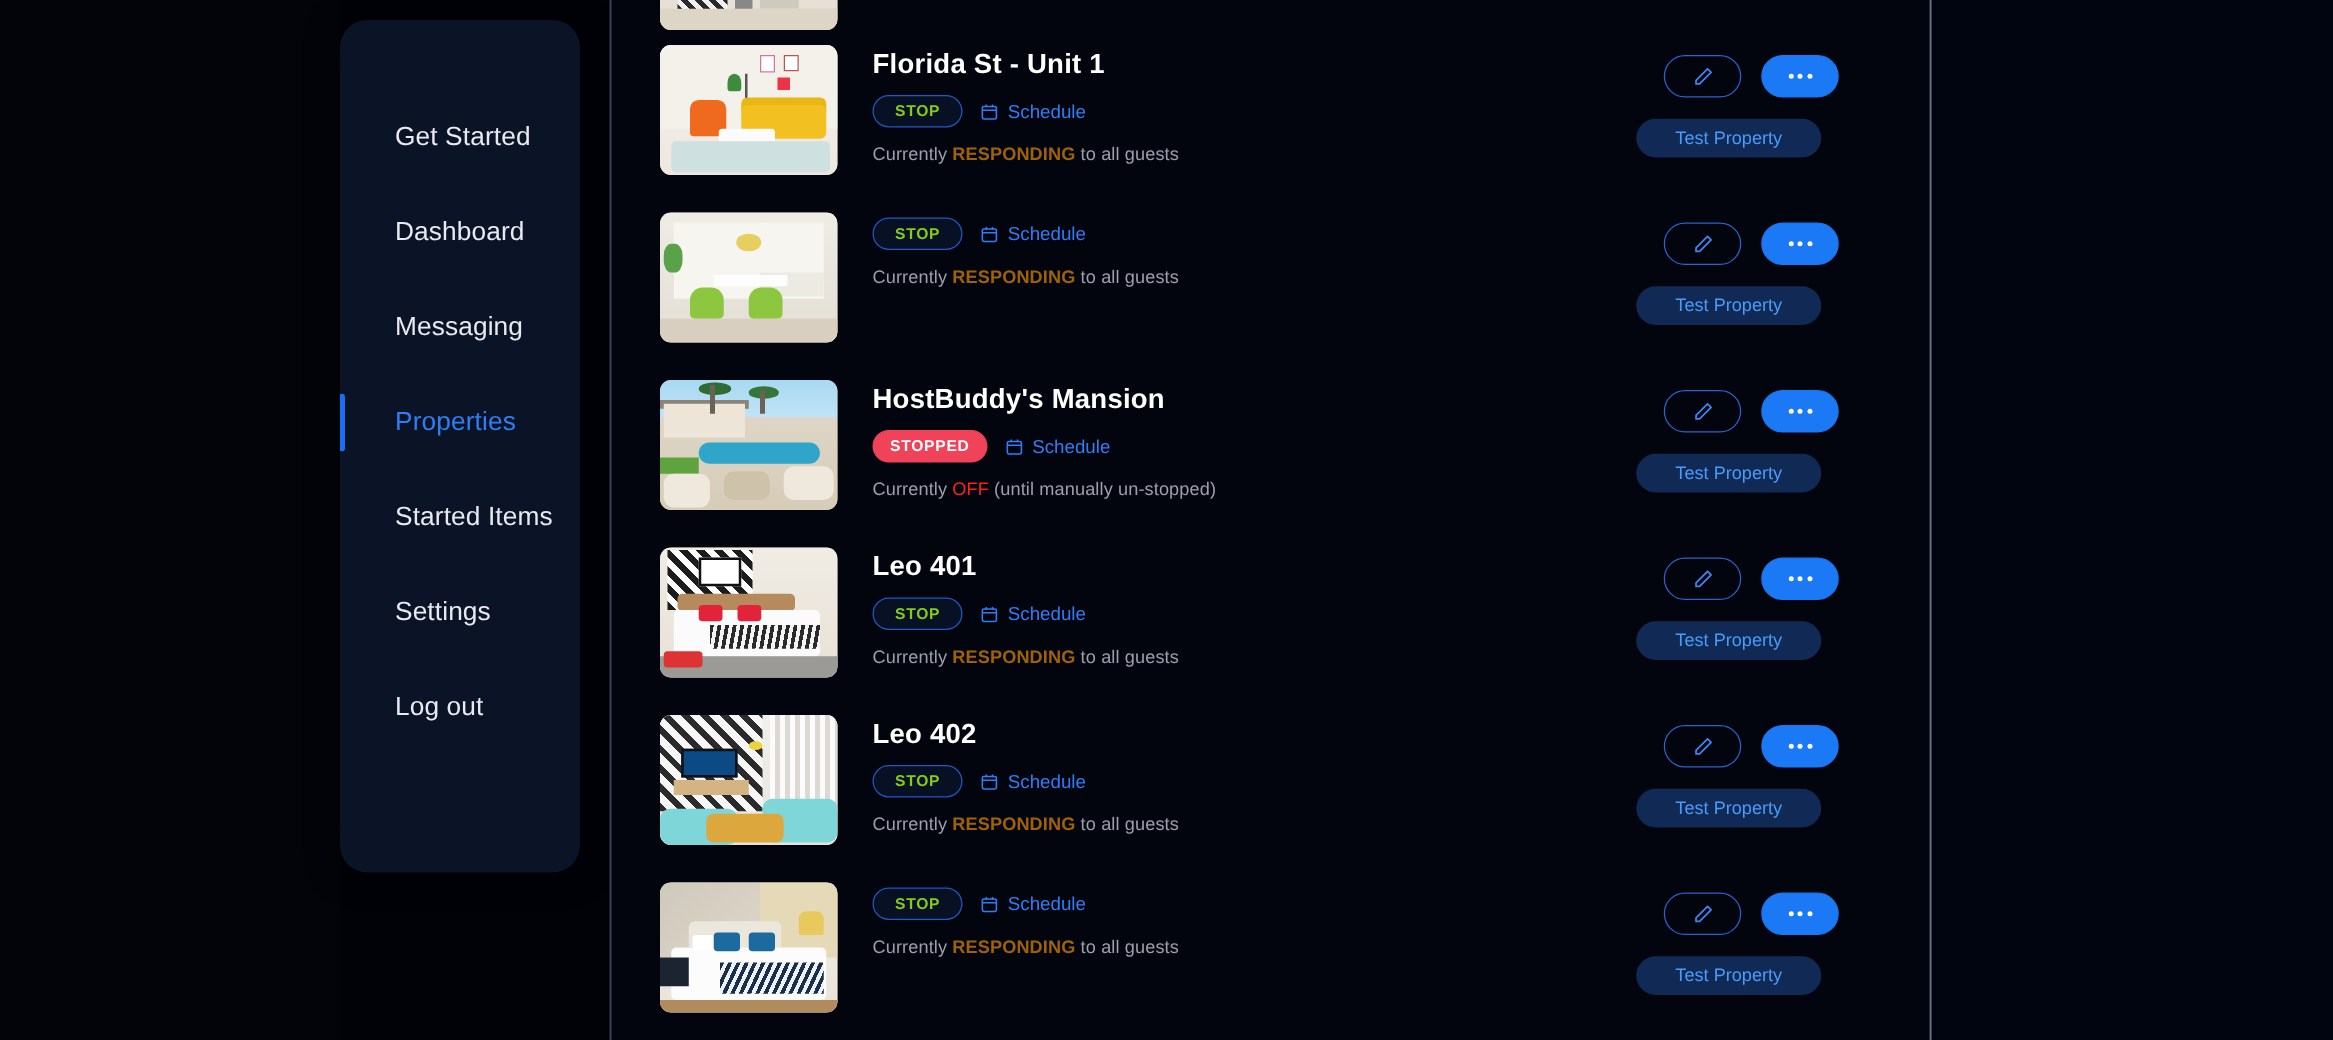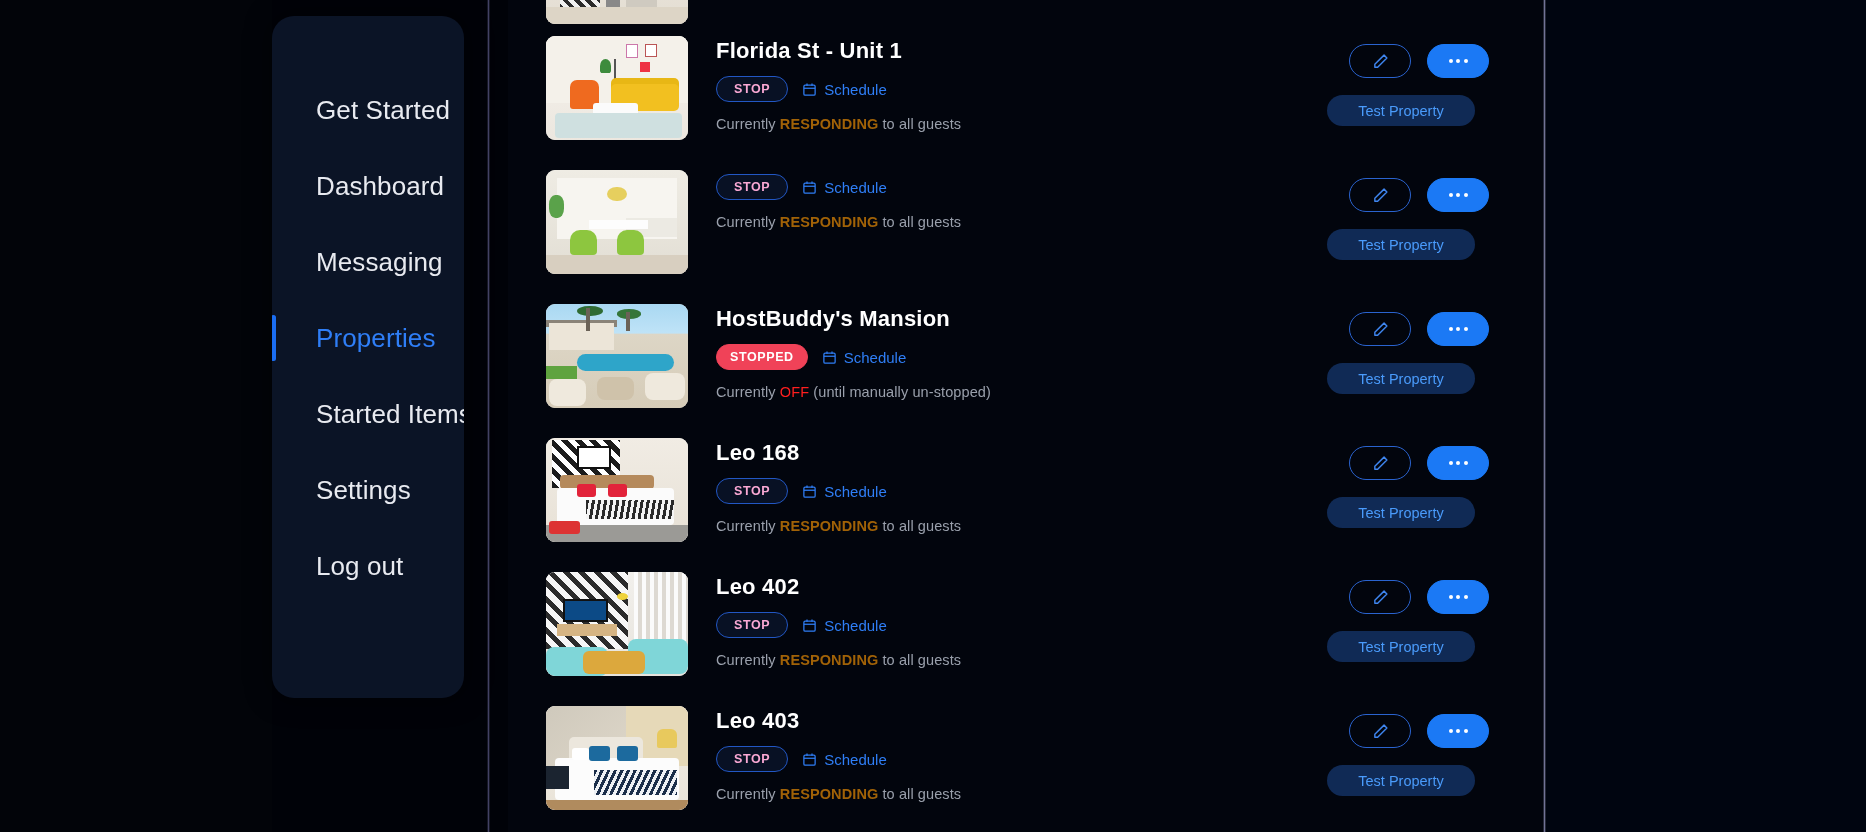--- a/index.html
+++ b/index.html
@@ -28,21 +28,21 @@
   }
   .nav-list { position: relative; padding-top: 56px; }
   .nav-item {
     position: relative;
     height: 76px;
     display: flex; align-items: center;
     padding-left: 44px;
     cursor: pointer;
   }
   .nav-label {
-    font-size: 26px;
+    font-size: 21px;
     color: #e8eaf0;
     letter-spacing: 0.1px;
     white-space: nowrap;
   }
   .nav-item.active .nav-label { color: #2f7ef6; }
   .nav-item.active .active-bar {
     position: absolute; left: -1px; top: 50%;
     transform: translateY(-50%);
     width: 5px; height: 46px;
     background: #1b6ef3;
@@ -56,21 +56,21 @@
     position: absolute; left: 487px; top: 0; width: 3px; height: 832px;
     background: linear-gradient(to right, rgba(90,90,150,0.0), rgba(120,118,175,0.55), rgba(90,90,150,0.0));
   }
   .divider-right {
     position: absolute; left: 1543px; top: 0; width: 3px; height: 832px;
     background: linear-gradient(to right, rgba(120,125,175,0.0), rgba(150,152,195,0.75), rgba(120,125,175,0.0));
   }
 
   
   .main {
-    position: absolute; left: 508px; top: 0;
+    position: absolute; left: 490px; top: 0;
     width: 1053px; height: 832px;
     background: #02050d;
     overflow: hidden;
   }
   .right-pane {
     position: absolute; left: 1546px; top: 0; width: 320px; height: 832px;
     background: #000510;
   }
 
   
@@ -106,21 +106,21 @@
   .badge {
     display: inline-flex; align-items: center; justify-content: center;
     height: 26px; padding: 0 17px;
     border-radius: 14px;
     font-size: 12.5px; font-weight: bold;
     letter-spacing: 0.6px;
   }
   .badge.stop {
     background: rgba(20,40,80,0.35);
     border: 1.5px solid #2257c4;
-    color: #f9a8d4;
+    color: #84cc16;
   }
   .badge.stopped {
     background: #f04258;
     border: 1.5px solid #f04258;
     color: #ffffff;
     padding: 0 13px;
   }
 
   .sched {
     display: inline-flex; align-items: center; gap: 7px;
@@ -471,21 +471,21 @@
               <i class="hb"></i>
               <i class="bed"></i>
               <i class="p1"></i>
               <i class="p2"></i>
               <i class="throw"></i>
               <i class="floorb"></i>
               <i class="redb"></i>
             </div>
           </div>
           <div class="info">
-            <div class="prop-title">Leo 168</div>
+            <div class="prop-title">Leo 401</div>
             <div class="badge-line">
               <span class="badge stop">STOP</span>
               <span class="sched">
                 <span>
                   <svg class="cal-icon" viewBox="0 0 24 24" fill="none" stroke="#2f7ef6" stroke-width="2">
                     <rect x="3" y="5" width="18" height="16" rx="2"></rect>
                     <line x1="3" y1="10" x2="21" y2="10"></line>
                     <line x1="8" y1="2.5" x2="8" y2="6"></line>
                     <line x1="16" y1="2.5" x2="16" y2="6"></line>
                   </svg>
@@ -576,21 +576,20 @@
               <i class="bedb"></i>
               <i class="wp1"></i>
               <i class="pb1"></i>
               <i class="pb2"></i>
               <i class="throwb"></i>
               <i class="nst"></i>
               <i class="floorw"></i>
             </div>
           </div>
           <div class="info">
-            <div class="prop-title">Leo 403</div>
             <div class="badge-line">
               <span class="badge stop">STOP</span>
               <span class="sched">
                 <span>
                   <svg class="cal-icon" viewBox="0 0 24 24" fill="none" stroke="#2f7ef6" stroke-width="2">
                     <rect x="3" y="5" width="18" height="16" rx="2"></rect>
                     <line x1="3" y1="10" x2="21" y2="10"></line>
                     <line x1="8" y1="2.5" x2="8" y2="6"></line>
                     <line x1="16" y1="2.5" x2="16" y2="6"></line>
                   </svg>

